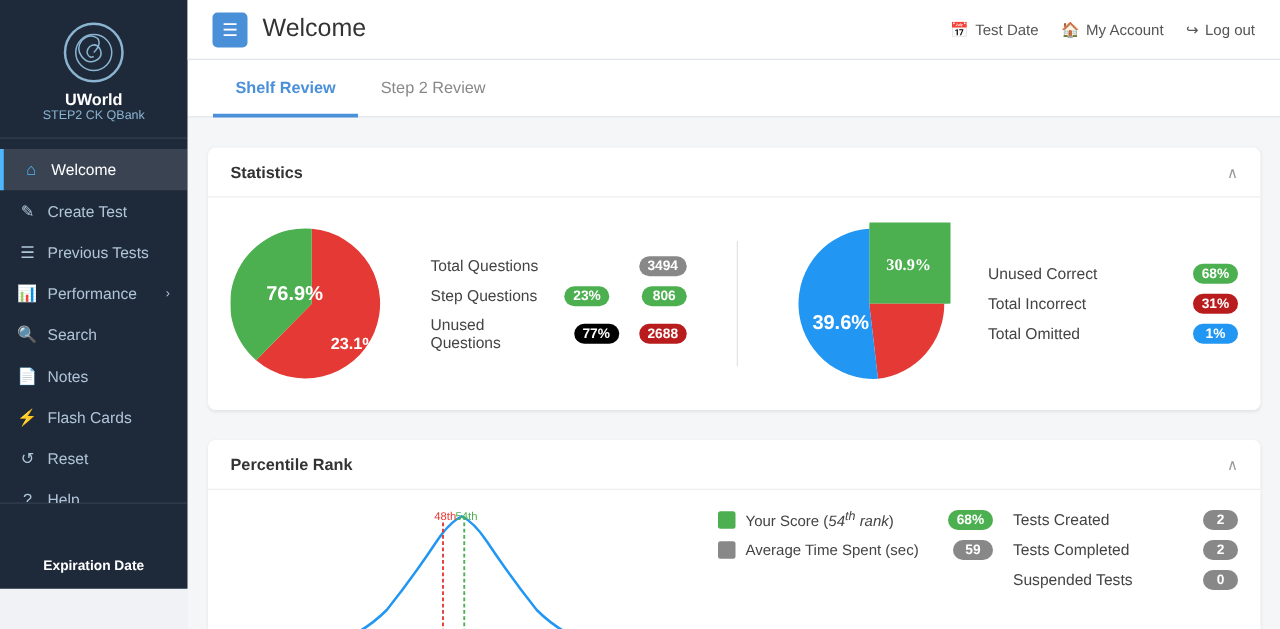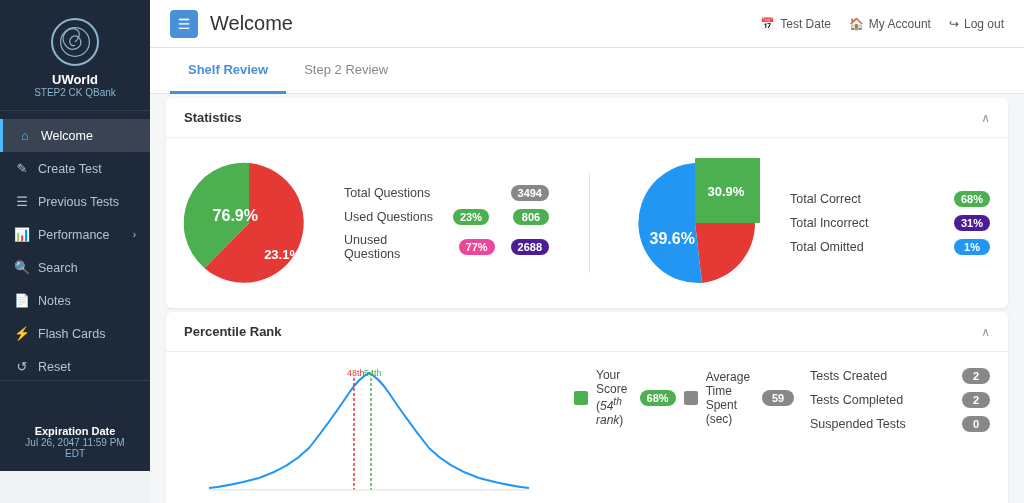--- a/index.html
+++ b/index.html
@@ -149,21 +149,21 @@
     }
     .tab.active {
       color: #4a90d9;
       border-bottom-color: #4a90d9;
       font-weight: 600;
     }
 
     
     .section {
       background: #fff;
-      margin: 4px 16px;
+      margin: 24px 16px;
       border-radius: 6px;
       box-shadow: 0 1px 3px rgba(0,0,0,0.08);
     }
     .section-header {
       display: flex;
       align-items: center;
       justify-content: space-between;
       padding: 12px 18px;
       border-bottom: 1px solid #eee;
     }
@@ -223,40 +223,40 @@
       padding: 2px 7px;
       border-radius: 10px;
       font-size: 11px;
       font-weight: 600;
       color: #fff;
       min-width: 36px;
       text-align: center;
     }
     .badge-gray { background: #888; }
     .badge-green { background: #4caf50; }
-    .badge-red { background: #4c1d95; }
+    .badge-red { background: #b91c1c; }
     .badge-blue { background: #2196f3; }
 
     .stats-divider {
       width: 1px;
       background: #e0e4ea;
       height: 100px;
       margin: 0 10px;
     }
 
     
     .percentile-content {
       display: flex;
       padding: 16px 18px;
       gap: 20px;
       align-items: flex-start;
     }
     .percentile-legend {
       display: flex;
-      flex-direction: row;
+      flex-direction: column;
       gap: 8px;
       min-width: 220px;
     }
     .legend-row {
       display: flex;
       align-items: center;
       gap: 8px;
       font-size: 12px;
       color: #444;
     }
@@ -359,21 +359,20 @@
         <span class="nav-icon">↺</span>
       <span>Reset</span>
       </div>
       <div class="nav-item">
         <span class="nav-icon">?</span>
       <span>Help</span>
       </div>
     </nav>
   <div class="sidebar-footer">
     <div class="expiry-label">Expiration Date</div>
-    <div class="expiry-date">Jul 26, 2047 11:59 PM EDT</div>
   </div>
 </div>
 
 <div id="main">
 
   <div id="topbar">
     <button class="hamburger-btn">☰</button>
     <span class="page-title">Welcome</span>
     <div class="topbar-actions">
       <div class="topbar-action">
@@ -417,51 +416,51 @@
             <span class="pie-label" style="bottom:20%;right:10%;">23.1%</span>
           </div>
         </div>
 
         <div class="stats-table">
           <div class="stats-row">
             <span>Total Questions</span>
             <span class="stats-badge badge-gray">3494</span>
           </div>
           <div class="stats-row">
-            <span>Used Questions</span>
+            <span>Step Questions</span>
             <span class="stats-badge badge-green" style="background:#4caf50;margin-right:4px">23%</span>
             <span class="stats-badge badge-green">806</span>
           </div>
           <div class="stats-row">
             <span>Unused Questions</span>
-            <span class="stats-badge badge-red" style="background:#ec4899;margin-right:4px">77%</span>
+            <span class="stats-badge badge-red" style="background:#000000;margin-right:4px">77%</span>
             <span class="stats-badge badge-red">2688</span>
           </div>
         </div>
 
         <div class="stats-divider"></div>
 
         <div class="pie-container">
           <div class="pie-wrapper">
             <svg viewBox="0 0 130 130" width="130" height="130">
 
               <path d="M65,65 L65,5 A60,60 0 1,1 125,65 Z" fill="#4caf50"></path>
 
               <path d="M65,65 L125,65 A60,60 0 0,1 72,125 Z" fill="#e53935"></path>
 
               <path d="M65,65 L72,125 A60,60 0 0,1 65,5 Z" fill="#2196f3"></path>
             </svg>
             <span class="pie-label big" style="top:55%;left:15%;">39.6%</span>
-            <span class="pie-label" style="top:20%;right:12%;">30.9%</span>
+            <span class="pie-label" style="top:20%;right:12%;font-family:Liberation Serif, serif;">30.9%</span>
           </div>
         </div>
 
         <div class="stats-table">
           <div class="stats-row">
-            <span>Total Correct</span>
+            <span>Unused Correct</span>
             <span class="stats-badge badge-green">68%</span>
           </div>
           <div class="stats-row">
             <span>Total Incorrect</span>
             <span class="stats-badge badge-red">31%</span>
           </div>
           <div class="stats-row">
             <span>Total Omitted</span>
             <span class="stats-badge badge-blue">1%</span>
           </div>

